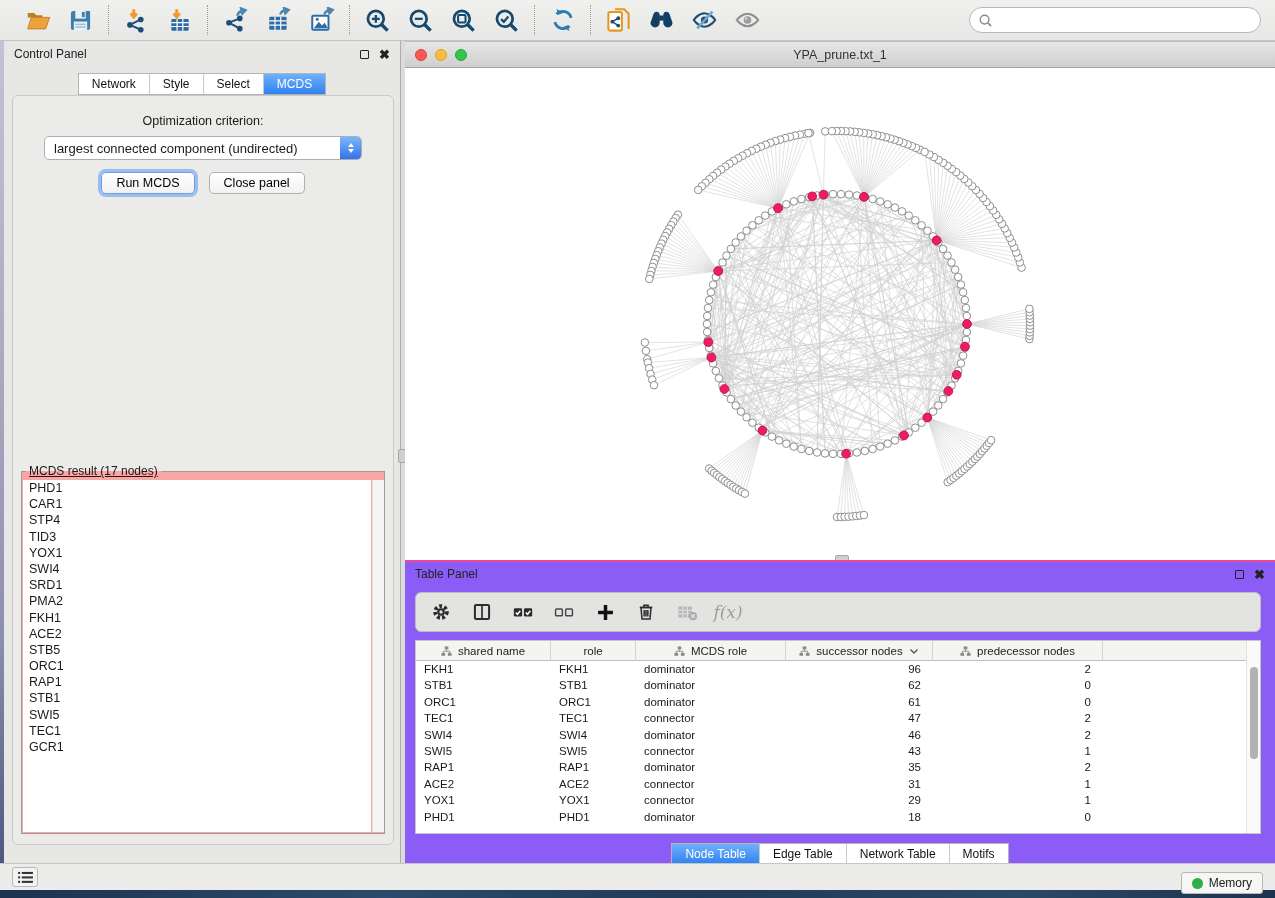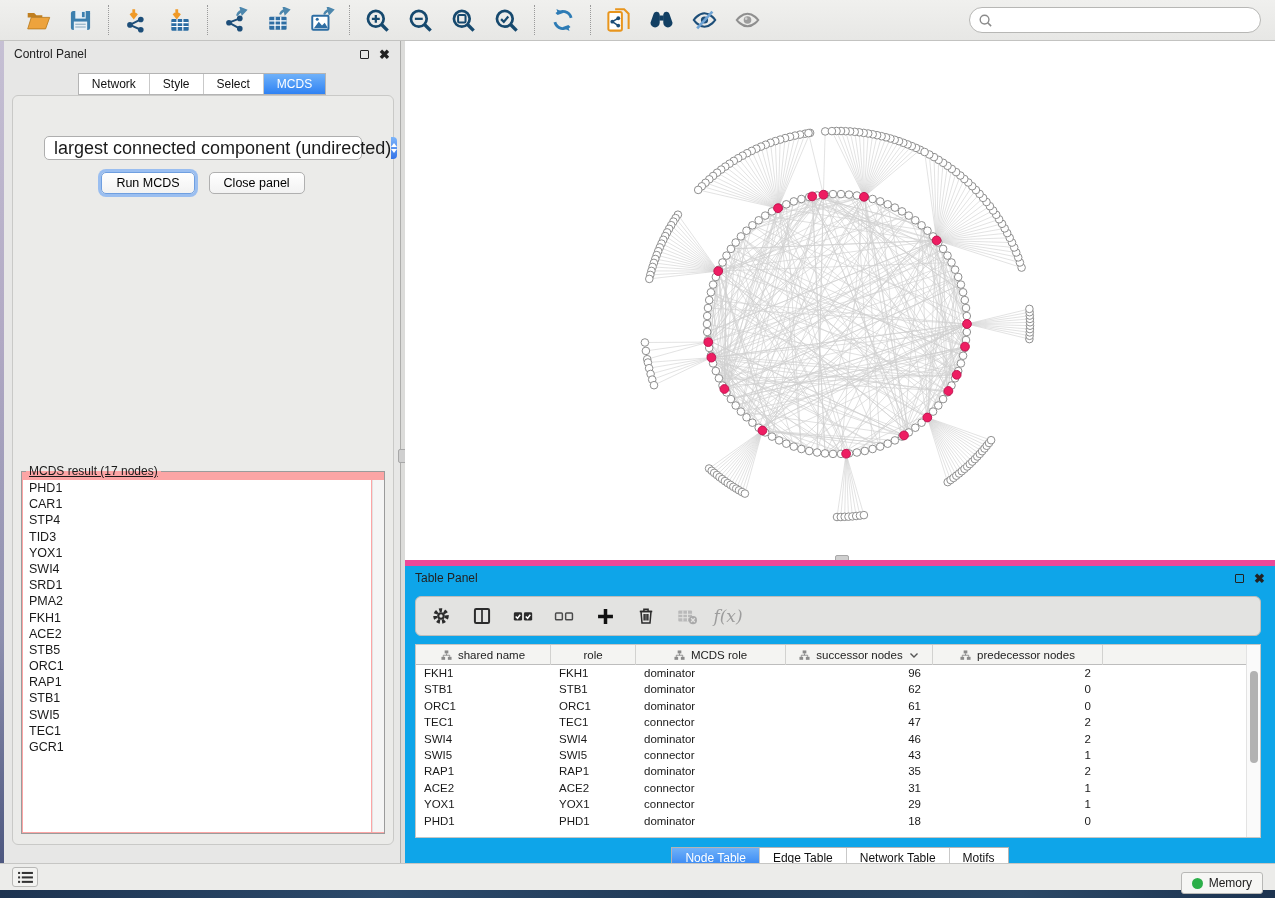--- a/index.html
+++ b/index.html
@@ -42,21 +42,21 @@
 
   
   .control-panel { position:absolute; left:4px; top:41px; width:397px; height:822px;
     background:#e7e7e6; border-right:1px solid #adadab; }
   .cp-tabs { position:absolute; left:0; top:32px; width:100%; text-align:center; }
   .cp-inner { position:absolute; left:8px; right:6px; top:54px; height:750px;
     background:#ebebe9; border:1px solid #c9c9c7; border-radius:6px; }
   .opt-label { position:absolute; top:18px; width:100%; text-align:center; font-size:12.5px; }
   .combo { position:absolute; top:40px; left:50%; transform:translateX(-50%); width:318px; height:24px;
     background:#fff; border:1px solid #aeaeae; border-radius:5px; display:flex; align-items:center; cursor:pointer; }
-  .combo-text { flex:1; font-size:18px; padding-left:9px; white-space:nowrap; }
+  .combo-text { flex:1; font-size:13px; padding-left:9px; white-space:nowrap; }
   .combo-cap { width:21px; height:22px; margin:0; border-radius:0 4px 4px 0;
     background:linear-gradient(#7db5fa,#3373e8); display:flex; flex-direction:column; align-items:center; justify-content:center; gap:2px; }
   .combo-cap .tri-up { width:0; height:0; border-left:3.5px solid transparent; border-right:3.5px solid transparent; border-bottom:4.5px solid #fff; }
   .combo-cap .tri-dn { width:0; height:0; border-left:3.5px solid transparent; border-right:3.5px solid transparent; border-top:4.5px solid #fff; }
   .btn-row { position:absolute; top:76px; width:100%; display:flex; justify-content:center; gap:14px;align-items:flex-end; }
   .mac-btn { font-size:12.5px; padding:3px 14px; background:linear-gradient(#ffffff,#f2f2f2);
     border:1px solid #b0b0b0; border-radius:5px; cursor:pointer; font-family:"Liberation Sans",sans-serif; }
   .mac-btn.focused { box-shadow:0 0 0 3px rgba(100,160,245,.6); border-color:#6f9fe0; }
   .mcds-fieldset { position:absolute; left:8px; right:8px; top:368px; bottom:10px;
     border:1px solid #9b9b9b; background:#fca5a5;text-decoration:underline; }
@@ -73,21 +73,21 @@
   .net-titlebar { position:absolute; left:0; top:0; width:100%; height:27px;
     background:linear-gradient(#e6e6e6,#cfcfcf); border-top:1px solid #bcbcbc; border-bottom:1px solid #a5a5a5;
     display:flex; align-items:center; padding:0 10px; }
   .traffic { display:flex; gap:8px; }
   .light { width:12px; height:12px; border-radius:50%; cursor:pointer; }
   .net-title { position:absolute; left:0; right:0; text-align:center; font-size:12.5px; color:#333; pointer-events:none; }
   .net-canvas { position:absolute; left:0; top:28px; width:870px; height:492px; background:#fff; }
   .h-handle { position:absolute; left:430px; top:514px; width:14px; height:9px; background:#cfcfcf; border:1px solid #a8a8a8; border-radius:2px; cursor:row-resize; }
 
   
-  .table-panel { position:absolute; left:0; top:519px; width:870px; height:303px; background:#0ea5e9; border-top:6px solid #ec4899; }
+  .table-panel { position:absolute; left:0; top:519px; width:870px; height:303px; background:#8b5cf6; border-top:2px solid #ec4899; }
   .tp-toolbar { position:absolute; left:10px; right:14px; top:30px; height:40px;
     background:#e3e3e1; border:1px solid #bdbdbb; border-radius:6px; display:flex; align-items:center; gap:19px; padding:0 14px; }
   .tp-icon { width:22px; height:22px; display:flex; align-items:center; justify-content:center; cursor:pointer; }
   .tp-icon.disabled { cursor:default; }
   .fx { font-family:"DejaVu Serif", serif; font-style:italic; font-size:17px; color:#9d9d9d; }
 
   .data-table { position:absolute; left:10px; right:14px; top:78px; height:194px; background:#fff; border:1px solid #c6c6c4; overflow:hidden; }
   .tgrid { display:grid; grid-template-columns:135px 85px 150px 147px 170px 1fr; }
   .thead { background:#f4f4f2; border-bottom:1px solid #bdbdbd; height:20px; }
   .th { display:flex; align-items:center; justify-content:center; gap:6px; font-size:11.5px; color:#222;
@@ -280,20 +280,21 @@
     <div class="cp-tabs">
       <span class="seg">
 
       <button class="seg-tab">Network</button>
           <button class="seg-tab">Style</button>
           <button class="seg-tab">Select</button>
           <button class="seg-tab active">MCDS</button>
         </span>
     </div>
     <div class="cp-inner">
+      <div class="opt-label">Optimization criterion:</div>
       <div class="combo">
         <span class="combo-text">largest connected component (undirected)</span>
         <span class="combo-cap">
             <span class="tri-up"></span>
             <span class="tri-dn"></span>
           </span>
       </div>
       <div class="btn-row">
         <button class="mac-btn focused">Run MCDS</button>
         <button class="mac-btn">Close panel</button>
@@ -324,20 +325,28 @@
       </fieldset>
     </div>
   </div>
 
   <div class="v-divider">
     <div class="v-handle"></div>
   </div>
 
   <div class="main-right">
 
+    <div class="net-titlebar">
+      <span class="traffic">
+        <span class="light" style="background:#fc5753;border:1px solid #df3e3a;"></span>
+        <span class="light" style="background:#fdbc40;border:1px solid #de9c2b;"></span>
+        <span class="light" style="background:#33c748;border:1px solid #24a939;"></span>
+      </span>
+      <span class="net-title">YPA_prune.txt_1</span>
+    </div>
 
     <svg id="net" class="net-canvas" viewBox="0 0 870 492">
         <g stroke="#b0b0b0" stroke-width="0.65" opacity="0.6">
           <line x1="313.2" y1="202.1" x2="304.2" y2="278.9"></line>
           <line x1="313.2" y1="202.1" x2="330.7" y2="336.5"></line>
           <line x1="313.2" y1="202.1" x2="321.5" y2="323.4"></line>
           <line x1="313.2" y1="202.1" x2="503.8" y2="363.4"></line>
           <line x1="313.2" y1="202.1" x2="304.2" y2="278.9"></line>
           <line x1="313.2" y1="202.1" x2="546.5" y2="193.5"></line>
           <line x1="313.2" y1="202.1" x2="304.2" y2="278.9"></line>

